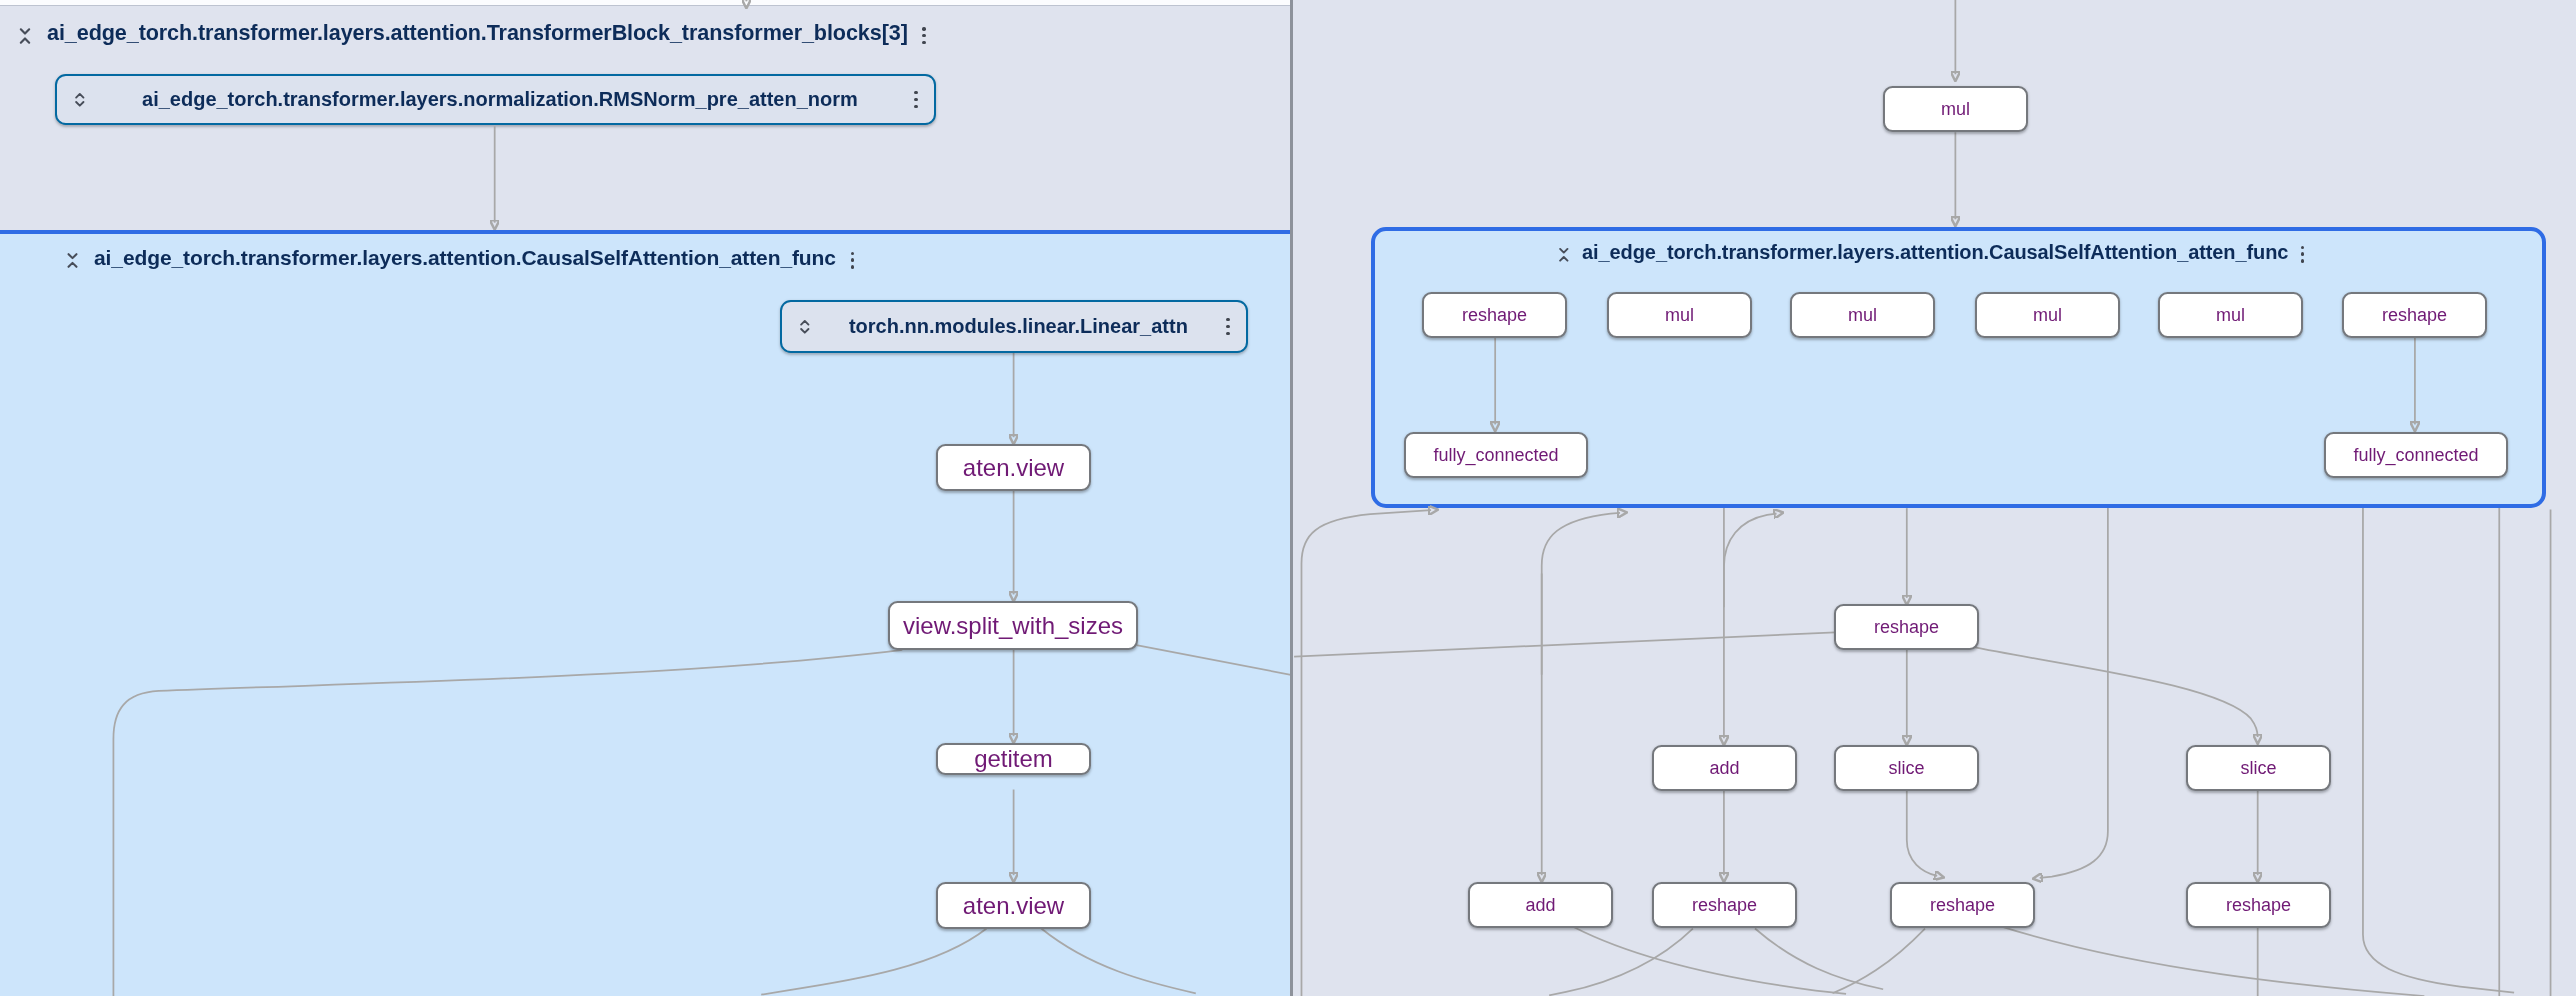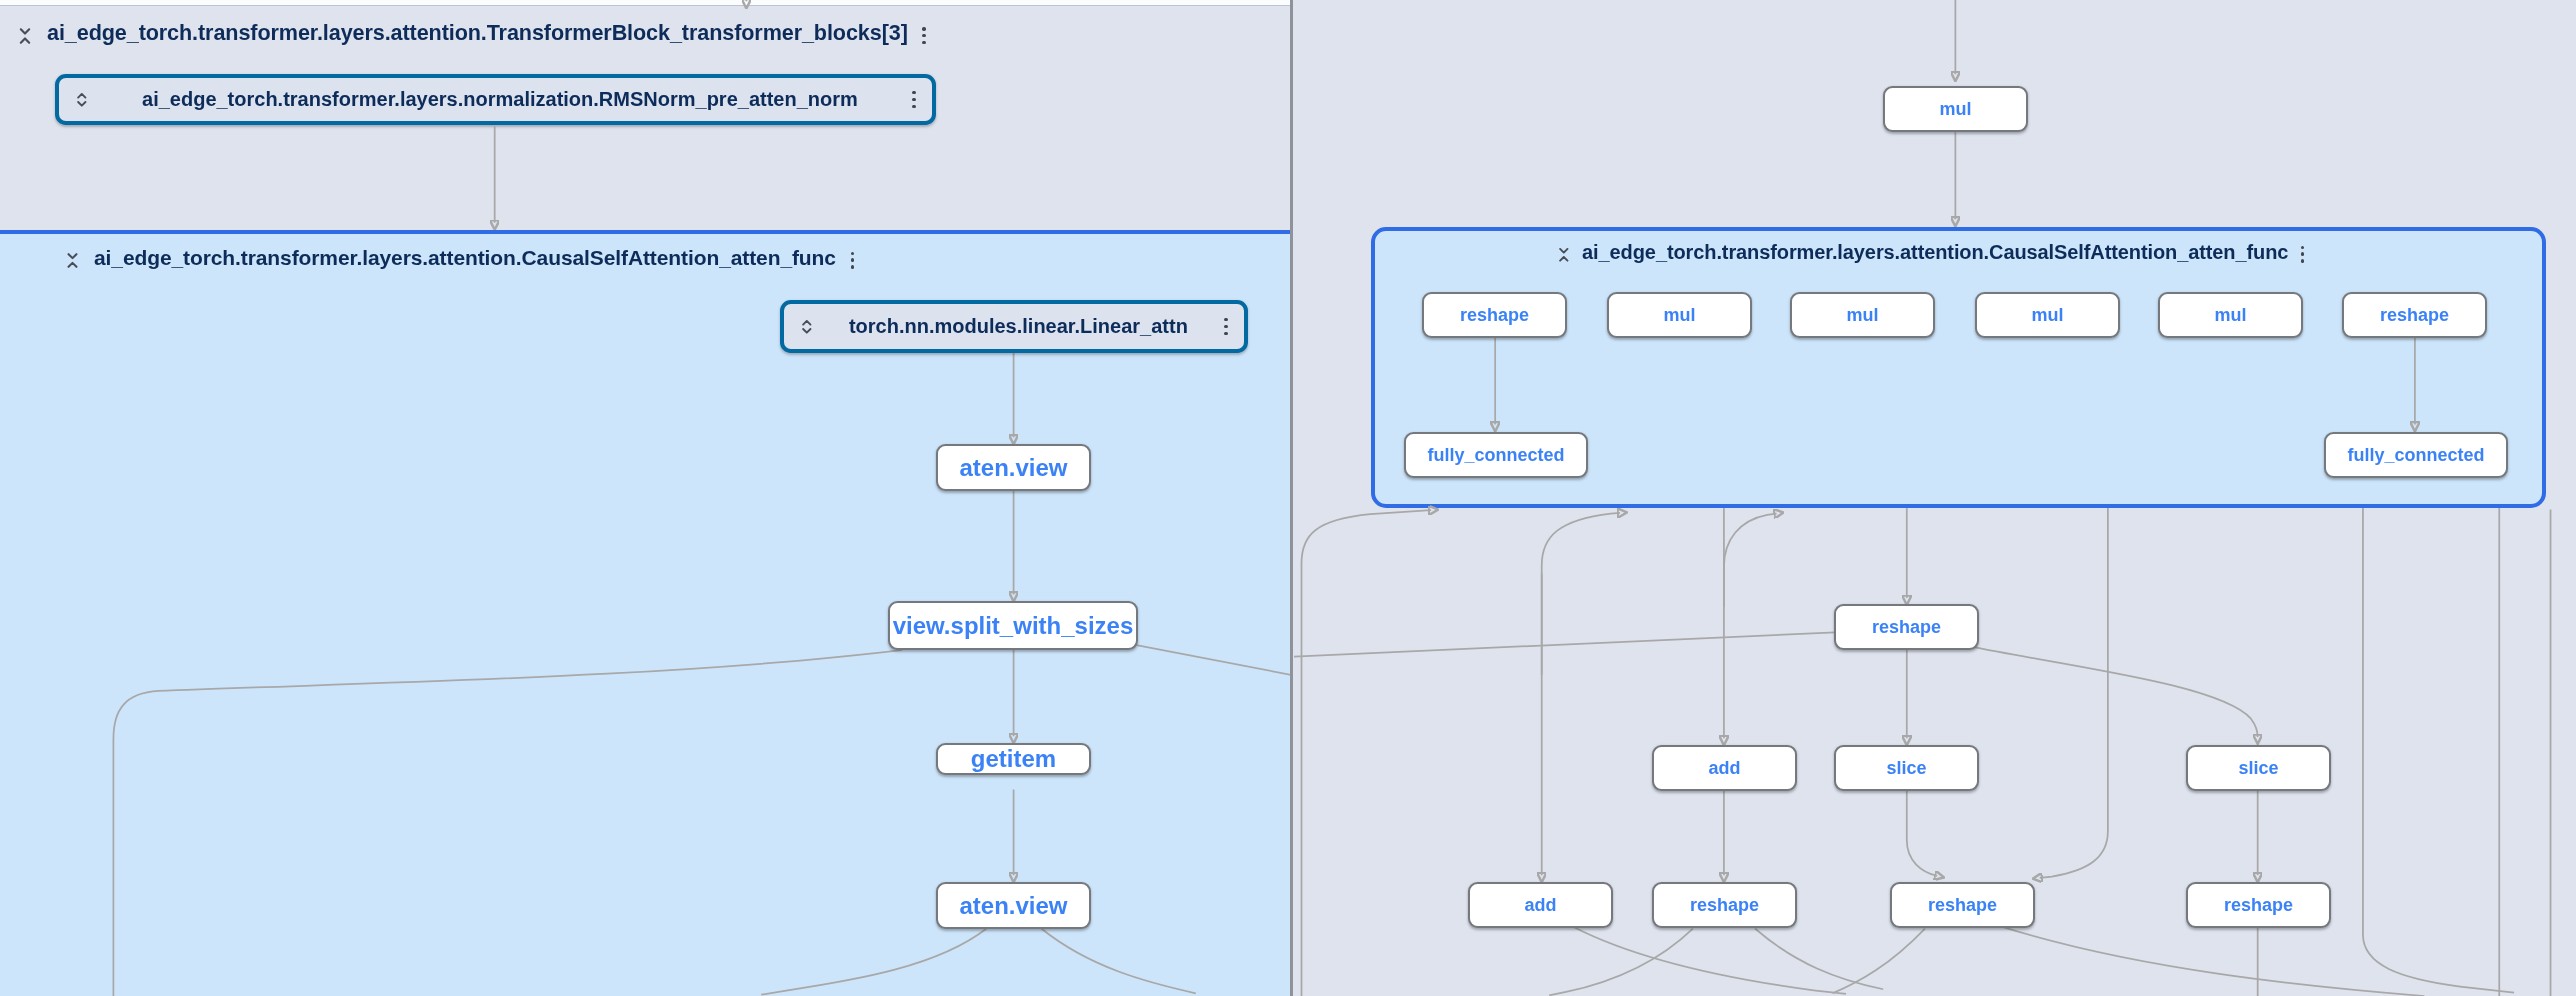--- a/index.html
+++ b/index.html
@@ -30,30 +30,30 @@
   .csa-right-header .lbl{font-size:20px;}
 
   
   .icon{flex:0 0 auto;display:inline-flex;align-items:center;justify-content:center;cursor:pointer;}
   .icon svg{display:block;}
   .kebab{display:inline-flex;flex-direction:column;gap:3.4px;align-items:center;justify-content:center;
          padding:1.4px 2.7px;cursor:pointer;}
   .kebab .dot{width:3.4px;height:3.4px;border-radius:50%;background:#40454f;}
 
   
-  .module-node{position:absolute;box-sizing:border-box;background:#dce2ee;border:4px solid #0369a1;
+  .module-node{position:absolute;box-sizing:border-box;background:#dce2ee;border:2px solid #0369a1;
                border-radius:10.8px;display:flex;align-items:center;padding:0 13.5px;gap:10.8px;
                box-shadow:0 1.4px 2.7px rgba(60,64,70,0.35);z-index:3;cursor:pointer;}
   .module-node .lbl{flex:1;text-align:center;font-weight:700;font-size:20px;color:#0d2c59;white-space:nowrap;}
 
   
   .op-node{position:absolute;box-sizing:border-box;background:#ffffff;border:2px solid #75787d;
            border-radius:9.5px;display:flex;align-items:center;justify-content:center;
            box-shadow:0 1.4px 2.7px rgba(60,64,70,0.4);z-index:10;cursor:pointer;}
-  .op-node .lbl{font-weight:700;color:#3b82f6;white-space:nowrap;}
+  .op-node .lbl{font-weight:400;color:#701a75;white-space:nowrap;}
   .op-left .lbl{font-size:24px;}
   .op-right .lbl{font-size:18px;}
 
   
   svg.edges{position:absolute;left:0;top:0;z-index:5;pointer-events:none;}
   svg.edges path{fill:none;stroke:#a8a8a8;stroke-width:2.6px;}
 </style>
 </head>
 <body>
 

